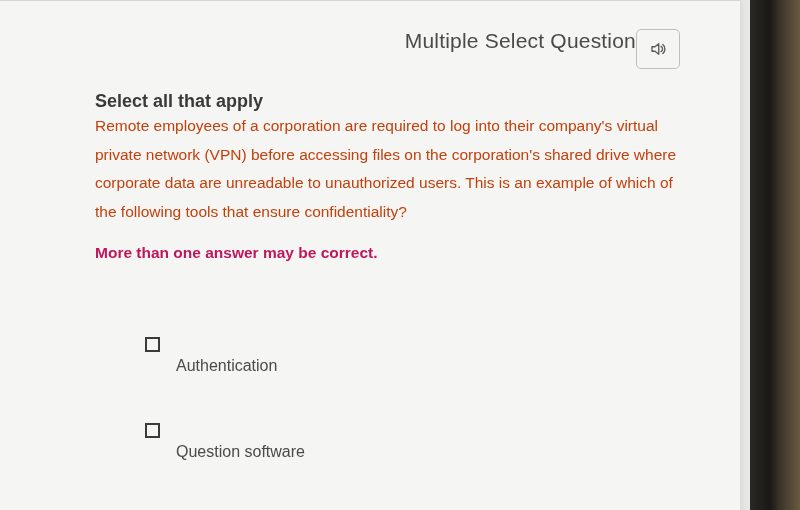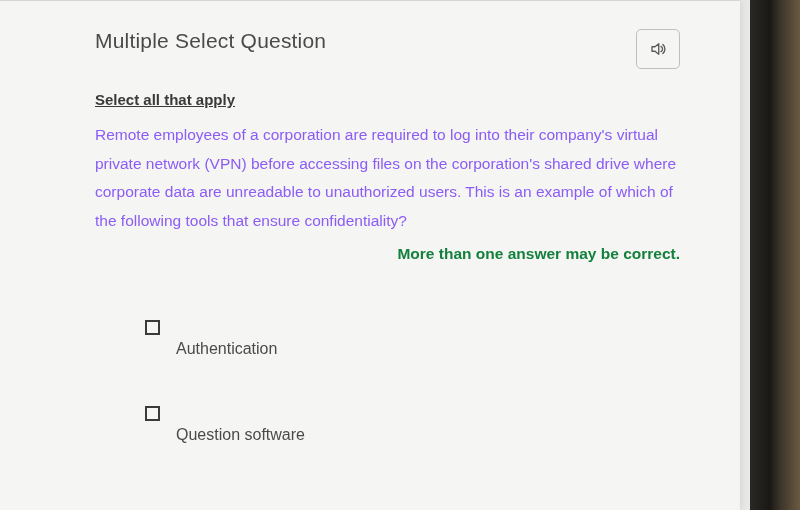--- a/index.html
+++ b/index.html
@@ -23,21 +23,21 @@
     .right-edge {
       position: absolute;
       top: 0;
       right: 0;
       width: 50px;
       height: 510px;
       background: linear-gradient(to right, #2a2824 0%, #1a1815 40%, #3b342a 60%, #6b5a42 100%);
     }
     .header-row {
       display: flex;
-      justify-content: space-between;
+      justify-content: flex-end;
       align-items: flex-start;
       margin-bottom: 22px;
     }
     .question-type {
       font-size: 21px;
       font-weight: 500;
       color: #4a4a48;
       letter-spacing: 0.2px;
     }
     .audio-btn {
@@ -46,39 +46,37 @@
       border: 1.5px solid #bfbfbd;
       border-radius: 5px;
       background: #f5f5f3;
       display: flex;
       align-items: center;
       justify-content: center;
       cursor: pointer;
     }
     .audio-btn svg { display: block; }
     .instruction {
-      font-size: 15px;
+      font-size: 18px;
       font-weight: 700;
       color: #3a3a38;
-      margin-bottom: 13px;
-      text-decoration: underline;
+      margin-bottom: 0;
     }
     .prompt {
       font-size: 15.5px;
       line-height: 1.85;
-      color: #8b5cf6;
-      margin-bottom: 4px;
+      color: #c2410c;
+      margin-bottom: 12px;
     }
     .note {
       font-size: 15.5px;
       line-height: 1.85;
       font-weight: 700;
-      color: #15803d;
-      margin-bottom: 28px;
-      text-align: right;
+      color: #be185d;
+      margin-bottom: 46px;
     }
     .options {
       padding-left: 50px;
     }
     .option {
       display: flex;
       align-items: center;
       gap: 16px;
       margin-bottom: 24px;
       cursor: pointer;

